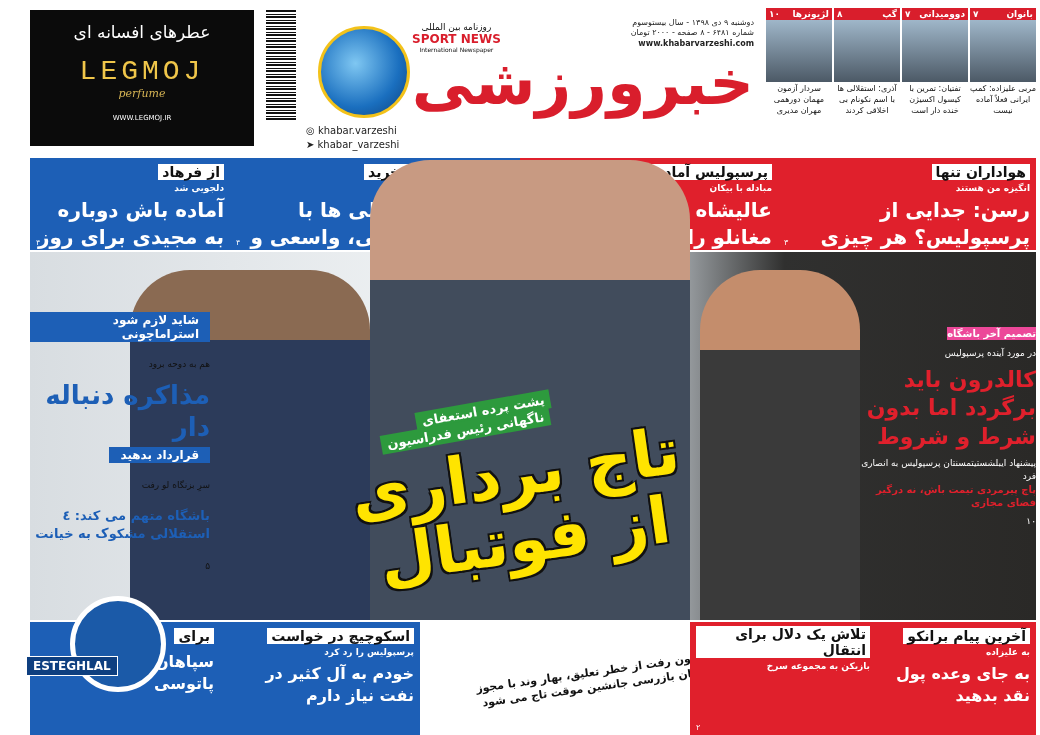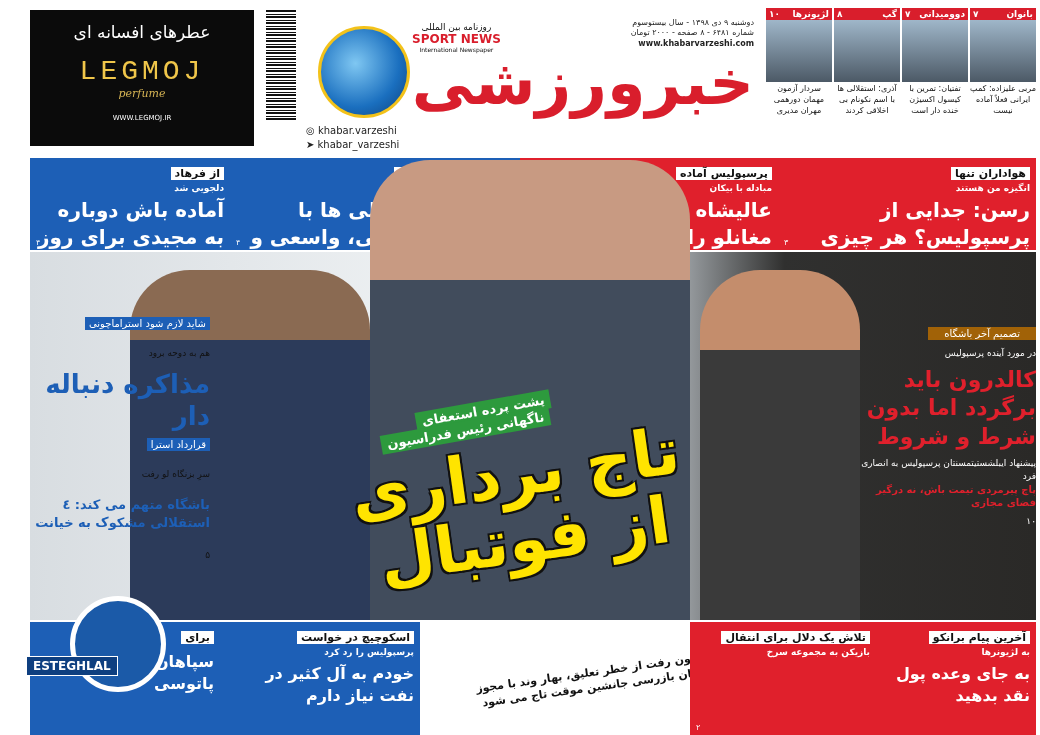--- a/index.html
+++ b/index.html
@@ -21,35 +21,35 @@
 .social{left:6px;top:116px;font-size:10px;color:#222;direction:ltr;line-height:1.4}
 .thumbs{left:766px;top:8px;width:270px;height:142px;display:flex;flex-direction:row;gap:2px}
 .thumb{flex:1;display:flex;flex-direction:column}
 .thumb .hd{background:#d91e2c;color:#fff;font-size:9px;font-weight:bold;padding:1px 3px;display:flex;justify-content:space-between}
 .thumb .ph{height:62px;background:linear-gradient(#9fb6c9,#4c5966)}
 .thumb .cap{font-size:8px;text-align:center;line-height:1.35;padding-top:2px;color:#111}
 .band{top:158px;height:92px;color:#fff}
 .band.red{left:520px;width:516px;background:#e0202c}
 .band.blue{left:30px;width:490px;background:#1d5fb6}
 .story{position:absolute;top:0;height:92px;padding:4px 6px;text-align:right}
-.story .kick{display:inline-block;background:#fff;color:#111;font-size:11px;font-weight:bold;padding:0 4px}
+.story .kick{display:inline-block;background:#fff;color:#111;font-size:14px;font-weight:bold;padding:0 4px}
 .story .kick2{display:block;font-size:9px;font-weight:bold;margin-top:2px}
 .story .hl{font-size:20px;font-weight:bold;line-height:1.35;margin-top:4px}
 .story .pg{position:absolute;left:6px;bottom:3px;font-size:8px}
 .hero{left:30px;top:252px;width:1006px;height:368px;background:linear-gradient(90deg,#d8dde1,#eef1f3 40%,#cfd6dc 60%,#30302f 75%,#2a2927)}
 .fig{border-radius:60px 60px 0 0}
 .fig.left{left:130px;top:270px;width:240px;height:350px;background:linear-gradient(#8a6a52 0 70px,#2c3b5a 70px)}
 .fig.mid{left:370px;top:160px;width:320px;height:460px;background:linear-gradient(#c89a82 0 120px,#414c5c 120px)}
 .fig.right{left:700px;top:270px;width:160px;height:350px;background:linear-gradient(#c48d6c 0 80px,#3a3a3a 80px)}
 .leftcol{left:30px;top:312px;width:180px;text-align:right}
-.tagblue{display:inline-block;background:#1d5fb6;color:#fff;font-size:10px;font-weight:normal;padding:1px 4px}
+.tagblue{display:inline-block;background:#1d5fb6;color:#fff;font-size:12px;font-weight:bold;padding:1px 11px}
 .lc-hl{font-size:26px;font-weight:bold;color:#1d5fb6;line-height:1.25;margin-top:8px}
 .lc-sub{font-size:9px;color:#111;line-height:1.4;margin-top:16px}
 .rightcol{left:848px;top:322px;width:188px;text-align:right;color:#fff}
-.tagred{display:inline-block;background:#a16207;color:#fff;font-size:10px;font-weight:normal;padding:1px 16px}
+.tagred{display:inline-block;background:#ec4899;color:#fff;font-size:10px;font-weight:bold;padding:1px 0}
 .rc-hl{font-size:22px;font-weight:bold;color:#e0202c;line-height:1.3;margin-top:6px}
 .rc-sub{font-size:9px;line-height:1.4;margin-top:6px}
 .rc-hl2{font-size:10px;font-weight:bold;color:#e0202c;line-height:1.3}
 .main-kick{left:380px;top:400px;text-align:right}
 .gbox{display:inline-block;background:#2d9a3d;color:#fff;font-size:13px;font-weight:bold;padding:2px 6px;transform:rotate(-10deg)}
 .main-hl{left:350px;top:440px;width:340px;text-align:center;font-size:64px;font-weight:bold;color:#ffe400;line-height:1.05;text-shadow:2px 2px 0 #111,-2px -2px 0 #111,2px -2px 0 #111,-2px 2px 0 #111;transform:rotate(-8deg)}
 .main-sub{left:470px;top:664px;width:260px;font-size:11px;font-weight:bold;color:#111;text-align:center;line-height:1.4;transform:rotate(-8deg)}
 .bot{top:622px;height:113px;color:#fff}
 .bot.blue{left:30px;width:390px;background:#1d5fb6}
 .bot.red{left:690px;width:346px;background:#e0202c}
@@ -156,21 +156,21 @@
 
 <div class="abs hero"></div>
 <div class="abs fig left"></div>
 <div class="abs fig right"></div>
 <div class="abs fig mid"></div>
 
 <div class="abs leftcol">
   <span class="tagblue">شاید لازم شود استراماچونی</span>
   <div class="lc-sub">هم به دوحه برود</div>
   <div class="lc-hl">مذاکره دنباله دار</div>
-  <span class="tagblue">قرارداد استرا</span>
+  <span class="tagblue">قرارداد بدهید</span>
   <div class="lc-sub">سرِ بزنگاه لو رفت</div>
   <div class="lc-sub" style="font-size:13px;font-weight:bold;color:#1d5fb6">باشگاه متهم می کند: ٤ استقلالی مشکوک به خیانت</div>
   <div class="lc-sub">۵</div>
 </div>
 
 <div class="abs rightcol">
   <span class="tagred">تصمیم آخر باشگاه</span>
   <div class="rc-sub">در مورد آینده پرسپولیس</div>
   <div class="rc-hl">کالدرون باید برگردد اما بدون شرط و شروط</div>
   <div class="rc-sub">پیشنهاد ایبلشستیتمسنتان پرسپولیس به انصاری فرد</div>
@@ -192,21 +192,21 @@
     <div class="hl">خودم به آل کثیر در نفت نیاز دارم</div>
   </div>
   <div class="story" style="right:200px;width:190px">
     <span class="kick">برای</span>
     <div class="hl">سپاهان مستتری جدی پاتوسی</div>
   </div>
 </div>
 <div class="abs bot red">
   <div class="story" style="right:0;width:160px">
     <span class="kick">آخرین پیام برانکو</span>
-    <span class="kick2">به لژیونرها</span>
+    <span class="kick2">به علیزاده</span>
     <div class="hl">به جای وعده پول نقد بدهید</div>
   </div>
   <div class="story" style="right:160px;width:186px">
     <span class="kick">تلاش یک دلال برای انتقال</span>
     <span class="kick2">بازیکن به مجموعه سرخ</span>
     <span class="pg">۲</span>
   </div>
 </div>
 
 <div class="abs crest">

